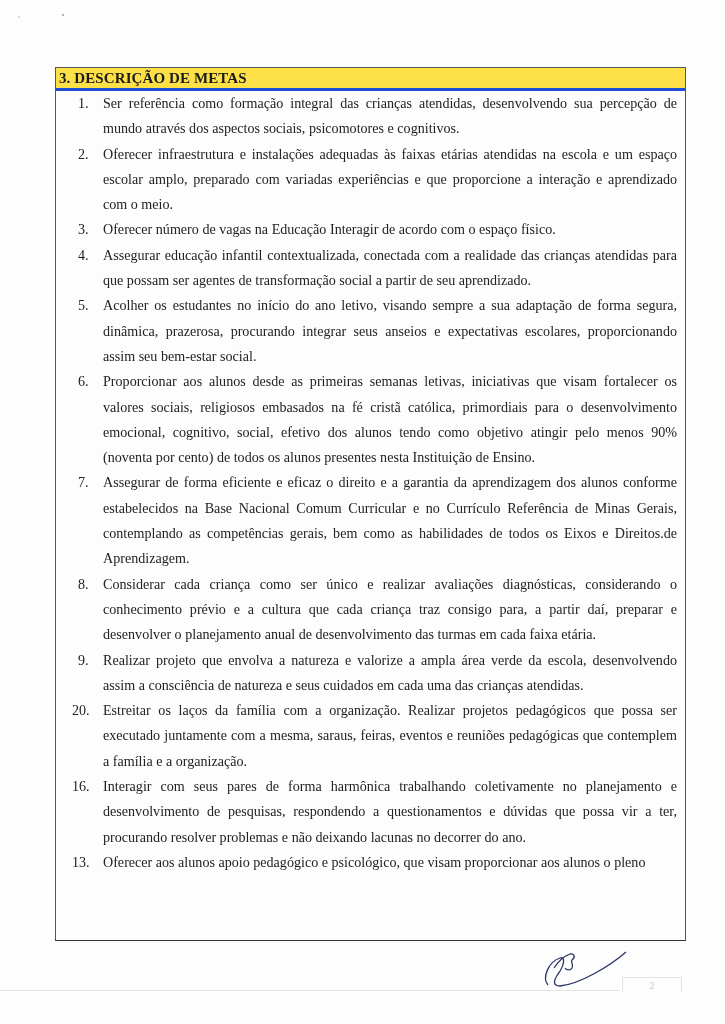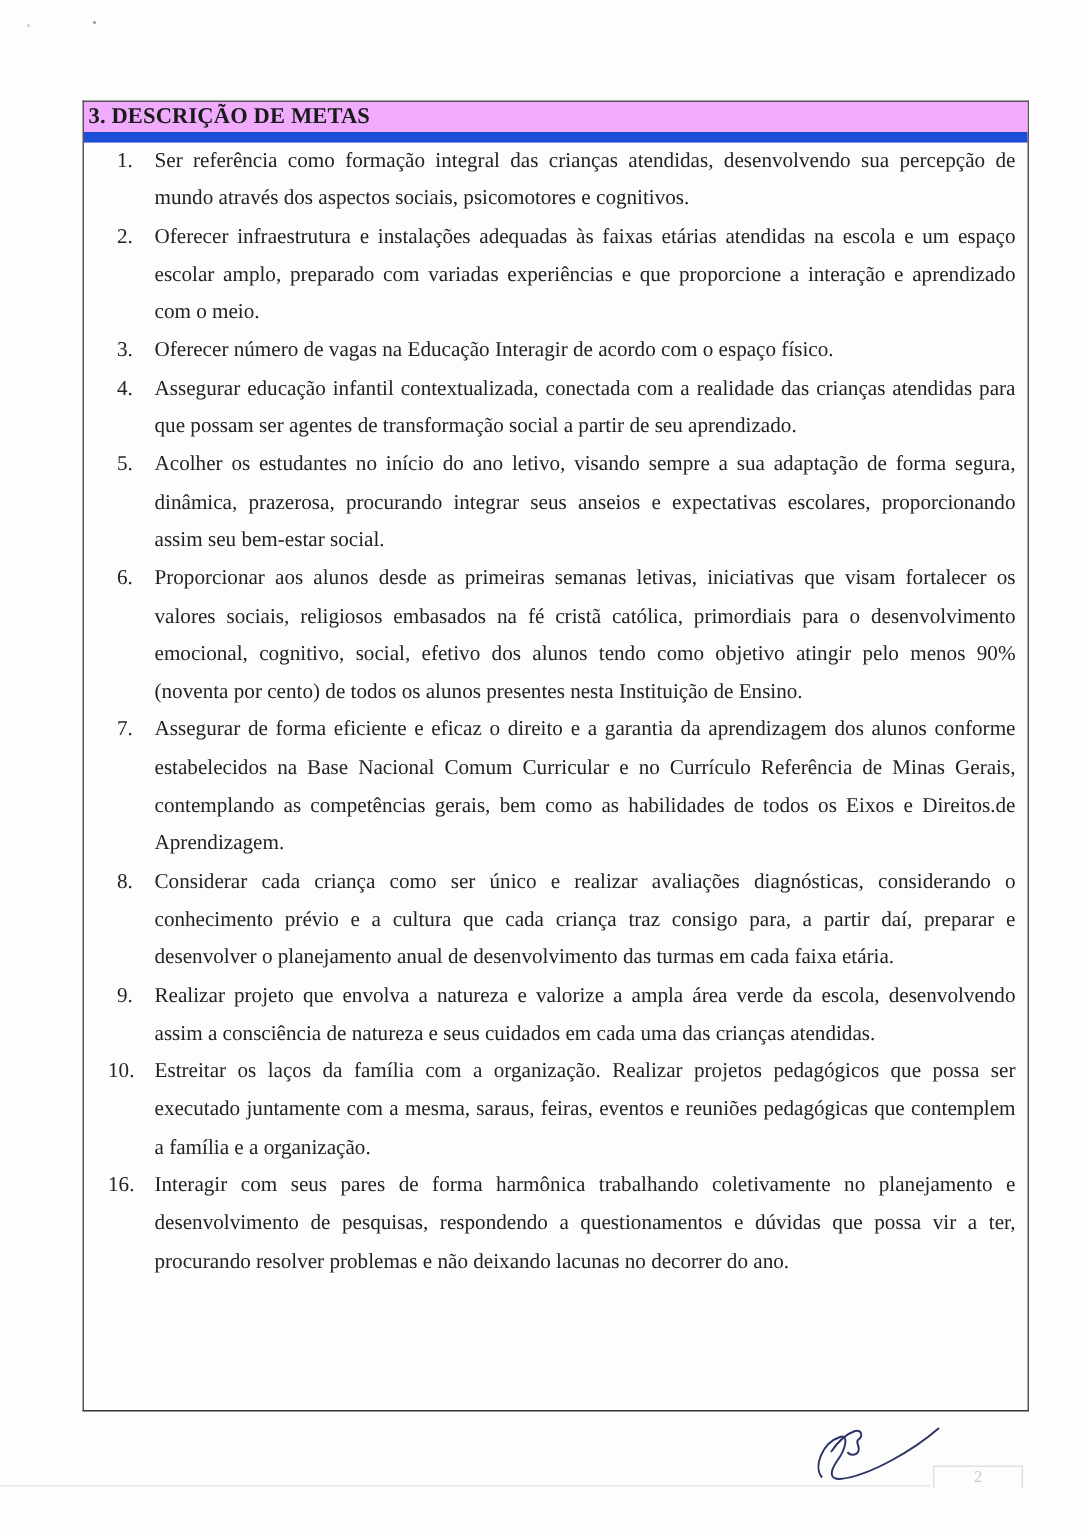--- a/index.html
+++ b/index.html
@@ -15,22 +15,22 @@
   .box {
     position: absolute;
     left: 55px; top: 67px;
     width: 631px; height: 874px;
     border: 1px solid #555;
     border-bottom: 1.5px solid #333;
     box-sizing: border-box;
   }
   .box-header {
     height: 20px;
-    background: #f0abfc;
-    border-bottom: 7px solid #1d4ed8;
+    background: #fde047;
+    border-bottom: 3px solid #1d4ed8;
     padding-left: 3px;
     font-weight: bold;
     font-size: 15px;
     line-height: 20px;
     letter-spacing: 0.1px;
     color: #1a1a1a;
   }
   ol.goals {
     list-style: none;
     margin: 0;
@@ -115,26 +115,30 @@
       </li>
     <li>
         <span class="num">8.</span>
         <span class="txt">Considerar cada criança como ser único e realizar avaliações diagnósticas, considerando o conhecimento prévio e a cultura que cada criança traz consigo para, a partir daí, preparar e desenvolver o planejamento anual de desenvolvimento das turmas em cada faixa etária.</span>
       </li>
     <li>
         <span class="num">9.</span>
         <span class="txt">Realizar projeto que envolva a natureza e valorize a ampla área verde da escola, desenvolvendo assim a consciência de natureza e seus cuidados em cada uma das crianças atendidas.</span>
       </li>
     <li class="two-digit">
-        <span class="num">10.</span>
+        <span class="num">20.</span>
         <span class="txt">Estreitar os laços da família com a organização. Realizar projetos pedagógicos que possa ser executado juntamente com a mesma, saraus, feiras, eventos e reuniões pedagógicas que contemplem a família e a organização.</span>
       </li>
     <li class="two-digit">
         <span class="num">16.</span>
         <span class="txt">Interagir com seus pares de forma harmônica trabalhando coletivamente no planejamento e desenvolvimento de pesquisas, respondendo a questionamentos e dúvidas que possa vir a ter, procurando resolver problemas e não deixando lacunas no decorrer do ano.</span>
+      </li>
+    <li class="two-digit">
+        <span class="num">13.</span>
+        <span class="txt">Oferecer aos alunos apoio pedagógico e psicológico, que visam proporcionar aos alunos o pleno</span>
       </li>
   </ol>
 </div>
 
 <svg class="sig" viewBox="0 0 100 55">
   <path d="M8 45 C2 38, 8 22, 20 18 C26 16, 24 26, 18 34 C14 40, 12 46, 20 46 C40 44, 70 26, 86 12" fill="none" stroke="#2a3566" stroke-width="1.3"></path>
   <path d="M14 28 C18 22, 24 16, 30 14 C34 13, 36 17, 32 20 C30 22, 34 24, 32 28 C30 31, 26 30, 25 28" fill="none" stroke="#2a3566" stroke-width="1.3"></path>
 </svg>
 
 <div class="footer-line"></div>

